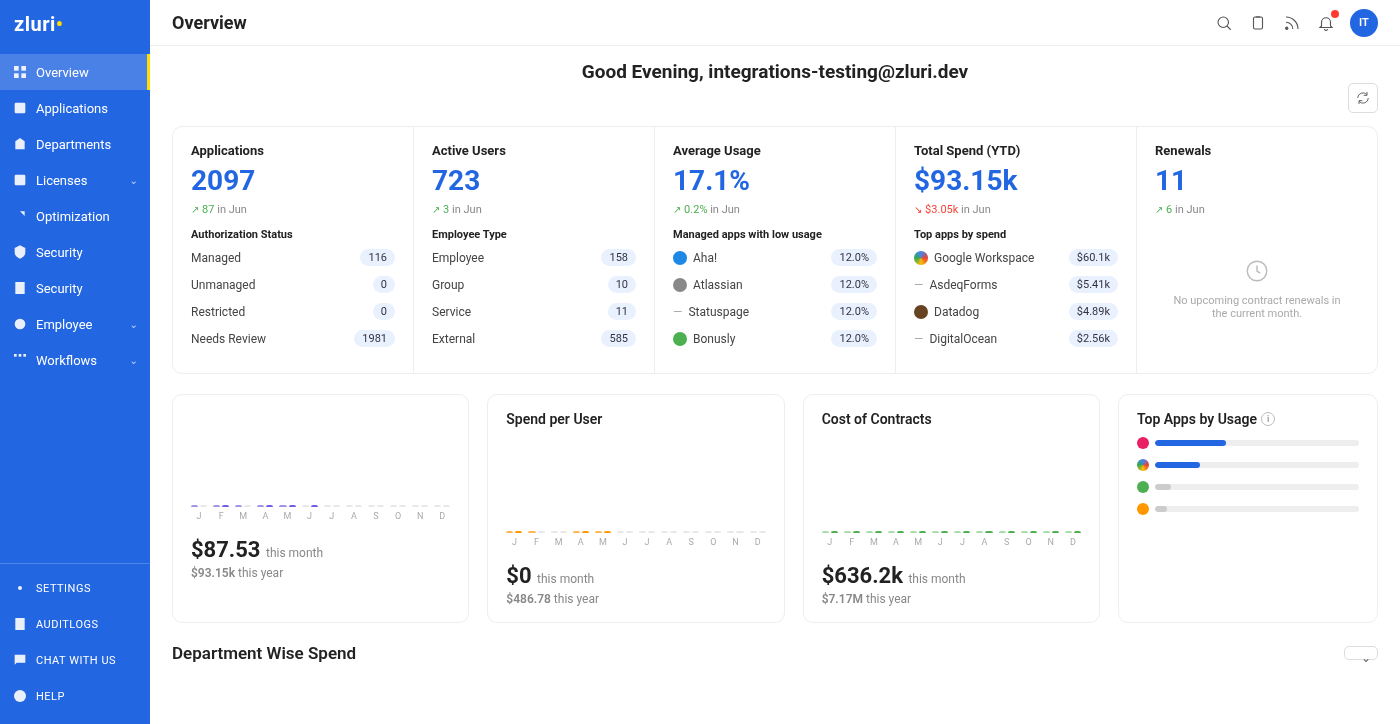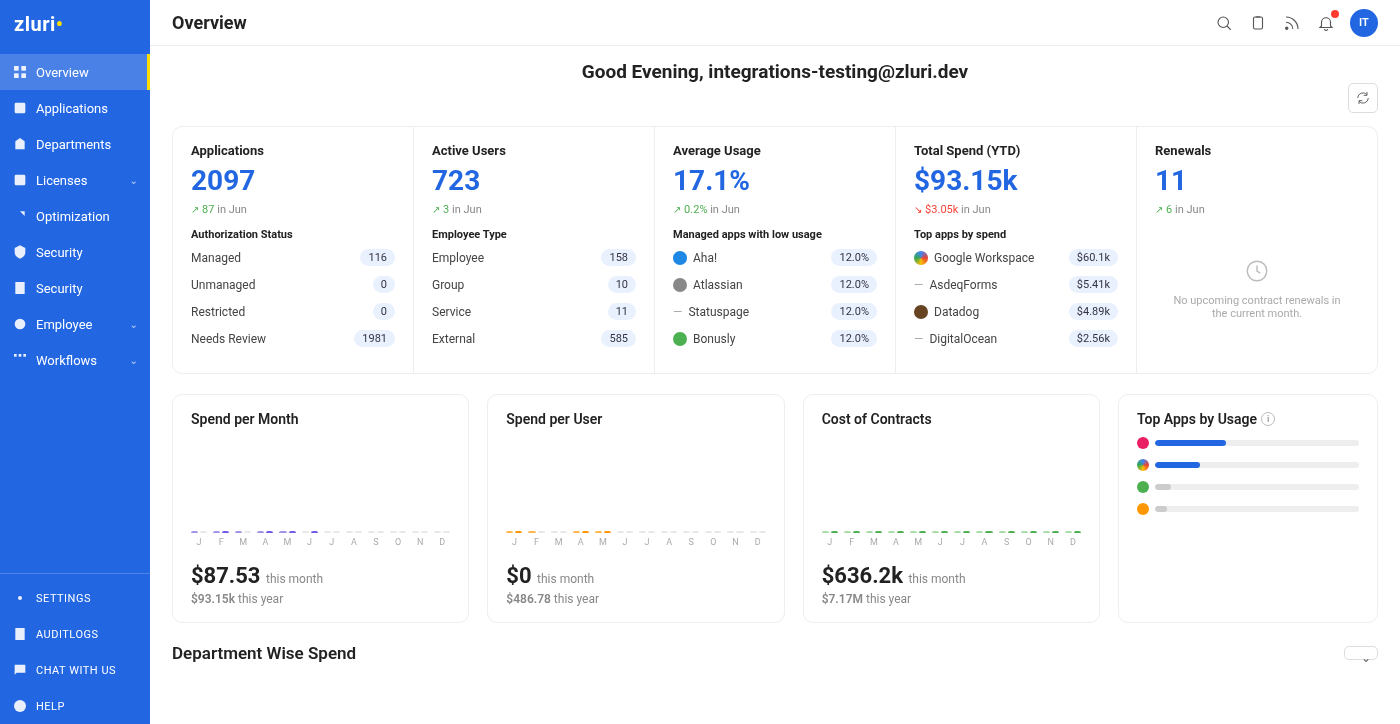--- a/index.html
+++ b/index.html
@@ -7,21 +7,21 @@
 .app{display:flex;width:1400px;height:724px;overflow:hidden;}
 .sidebar{width:150px;background:#2266E2;color:#fff;display:flex;flex-direction:column;flex-shrink:0;}
 .logo{padding:12px 14px 18px;font-size:20px;font-weight:700;letter-spacing:.5px;}
 .logo .dot{color:#FFDD00;}
 .nav{flex:1;display:flex;flex-direction:column;}
 .nav-item{display:flex;align-items:center;padding:10px 12px;font-size:13px;cursor:pointer;gap:8px;}
 .nav-item.active{background:rgba(255,255,255,.18);border-right:3px solid #FFDD00;}
 .nav-item .ic{width:16px;height:16px;display:inline-flex;align-items:center;justify-content:center;fill:#fff;opacity:.9;}
 .nav-item .chev{margin-left:auto;opacity:.7;font-size:10px;}
 .nav-sep{height:1px;background:rgba(255,255,255,.2);margin:6px 0;}
-.nav-footer{}
+.nav-footer{padding-bottom:10px;}
 .nav-footer .nav-item{font-size:11px;letter-spacing:.5px;}
 .main{flex:1;display:flex;flex-direction:column;overflow:hidden;}
 .topbar{display:flex;align-items:center;padding:10px 22px;border-bottom:1px solid #eee;height:46px;}
 .topbar h1{font-size:18px;font-weight:700;}
 .topbar .sp{flex:1;}
 .topbar .tb-ic{width:20px;height:20px;margin-left:14px;color:#555;cursor:pointer;display:inline-flex;align-items:center;justify-content:center;position:relative;}
 .tb-ic svg{width:18px;height:18px;stroke:#555;fill:none;stroke-width:1.5;}
 .tb-ic .badge{position:absolute;top:-3px;right:-3px;width:8px;height:8px;background:#ff3b30;border-radius:50%;}
 .avatar{width:28px;height:28px;border-radius:50%;background:#2266E2;color:#fff;display:flex;align-items:center;justify-content:center;font-size:11px;font-weight:600;margin-left:14px;}
 .content{flex:1;overflow-y:auto;padding:14px 22px;}
@@ -383,21 +383,20 @@
                 <circle cx="12" cy="12" r="9"></circle>
                 <path d="M12 7v5l3 2"></path>
               </svg>
               <div>No upcoming contract renewals in the current month.</div>
             </div>
           </div>
         </div>
 
       <div class="chart-row">
         <div class="chart-card" id="chart-0">
-            <div class="chart-title">Spend per Month</div>
             <div class="bars">
               <div class="bar-slot">
                 <div class="twin">
                   <div class="bar" style="height:50%;background:#a193e8"></div>
                   <div class="bar" style="height:0%;background:#e8e8e8"></div>
                 </div>
                 <div class="bar-lbl">J</div>
               </div>
               <div class="bar-slot">
                 <div class="twin">

